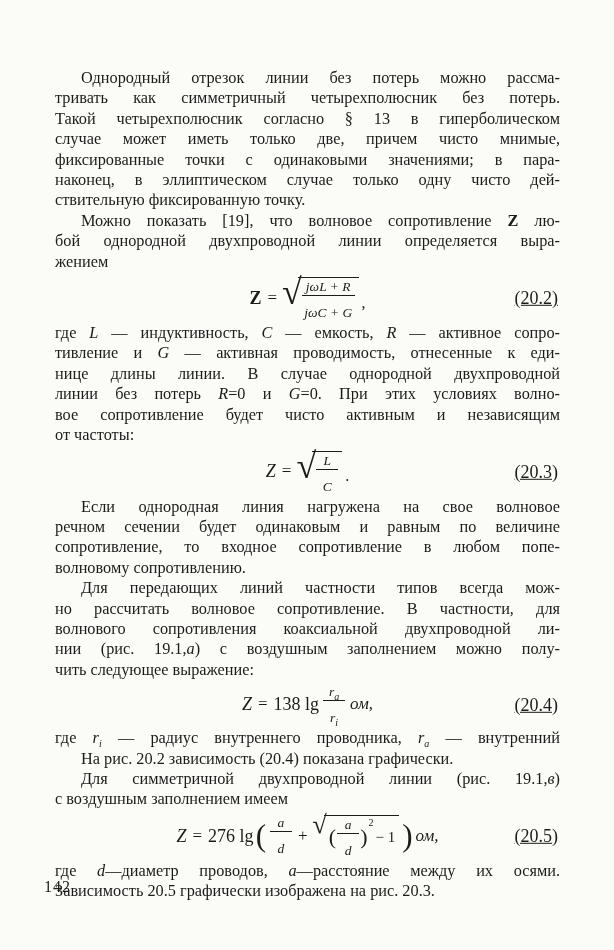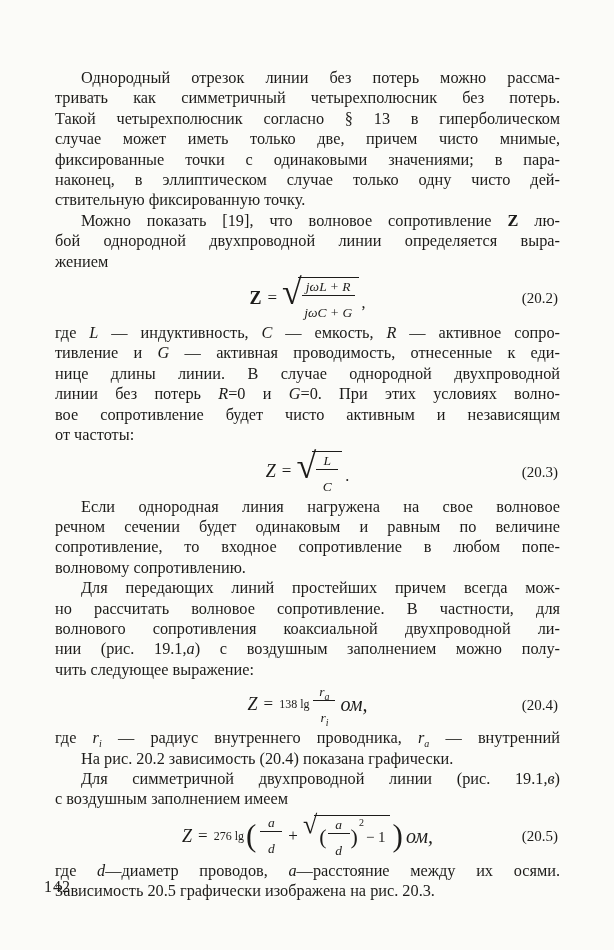--- a/index.html
+++ b/index.html
@@ -28,38 +28,39 @@
   
   .formula{
     position:relative;display:flex;justify-content:center;align-items:center;
     margin:4px 0 3px 0;min-height:34px;
   }
   .fbody{display:inline-flex;align-items:center;font-size:18px;}
   .fbody > *{margin:0 3px;}
   .fZ-b{font-weight:bold;font-style:normal;font-size:18px;}
   .fZ-i{font-style:italic;font-size:18px;}
   .feq{font-size:17px;}
-  .coef{font-size:12px;margin-right:1px;}
+  .coef{font-size:18px;margin-right:1px;}
   .ftag{
     position:absolute;right:2px;top:50%;transform:translateY(-50%);
-    font-size:15px;
+    font-size:18px;
+    text-decoration:underline;
   }
   .sqrt{display:inline-flex;align-items:flex-start;margin:0 2px;}
   .rad{line-height:1;}
   .rad-lg{font-size:36px;line-height:34px;margin-right:-4px;transform:translateY(-1px);}
   .rad-md{font-size:26px;line-height:24px;margin-right:-3px;transform:translateY(-1px);}
   .sqrt-body{border-top:1.6px solid #1c1b19;padding:1px 4px 0 4px;margin-top:1px;display:inline-flex;align-items:center;}
   .frac{
     display:inline-flex;flex-direction:column;align-items:center;
     font-size:13.5px;line-height:15px;font-style:italic;vertical-align:middle;gap:8px;
   }
   .frac .num{border-bottom:1.3px solid #1c1b19;padding:0 4px 1px 4px;min-width:14px;text-align:center;}
   .frac .den{padding-top:1px;min-width:14px;text-align:center;}
   .ftrail{font-size:16px;transform:translateY(5px);margin-left:1px;}
-  .funit{font-style:italic;font-size:20px;margin-left:2px;text-align:right;}
+  .funit{font-style:italic;font-size:17px;margin-left:2px;text-align:right;}
   .paren-lg{font-size:31px;line-height:26px;font-style:normal;margin:0 1px;}
   .paren-md{font-size:22px;line-height:18px;font-style:normal;margin:0 1px;}
   .fexp{font-size:10px;align-self:flex-start;margin-top:-4px;margin-left:0px;font-style:normal;}
   .fplus{font-size:17px;}
   .fminus{font-size:15px;margin-left:2px;}
 
   .page-number{
     position:absolute;left:44px;top:878px;font-size:16px;letter-spacing:1px;
   }
 </style>
@@ -131,21 +132,21 @@
     </div>
 
     <div class="para indent">
         <div class="tline"><span>Если однородная линия нагружена на свое волновое</span></div>
         <div class="tline"><span>речном сечении будет одинаковым и равным по величине</span></div>
         <div class="tline"><span>сопротивление, то входное сопротивление в любом попе-</span></div>
         <div class="tline tline-last"><span>волновому сопротивлению.</span></div>
       </div>
 
     <div class="para indent">
-        <div class="tline"><span>Для передающих линий простейших причем всегда мож-</span></div>
+        <div class="tline"><span>Для передающих линий частности типов всегда мож-</span></div>
         <div class="tline"><span>но рассчитать волновое сопротивление. В частности, для</span></div>
         <div class="tline"><span>волнового сопротивления коаксиальной двухпроводной ли-</span></div>
         <div class="tline"><span>нии (рис. 19.1,</span><i>а</i><span>) с воздушным заполнением можно полу-</span></div>
         <div class="tline tline-last"><span>чить следующее выражение:</span></div>
       </div>
 
     <div class="formula">
       <span class="fbody">
         <i class="fZ-i">Z</i>
         <span class="feq">=</span>

